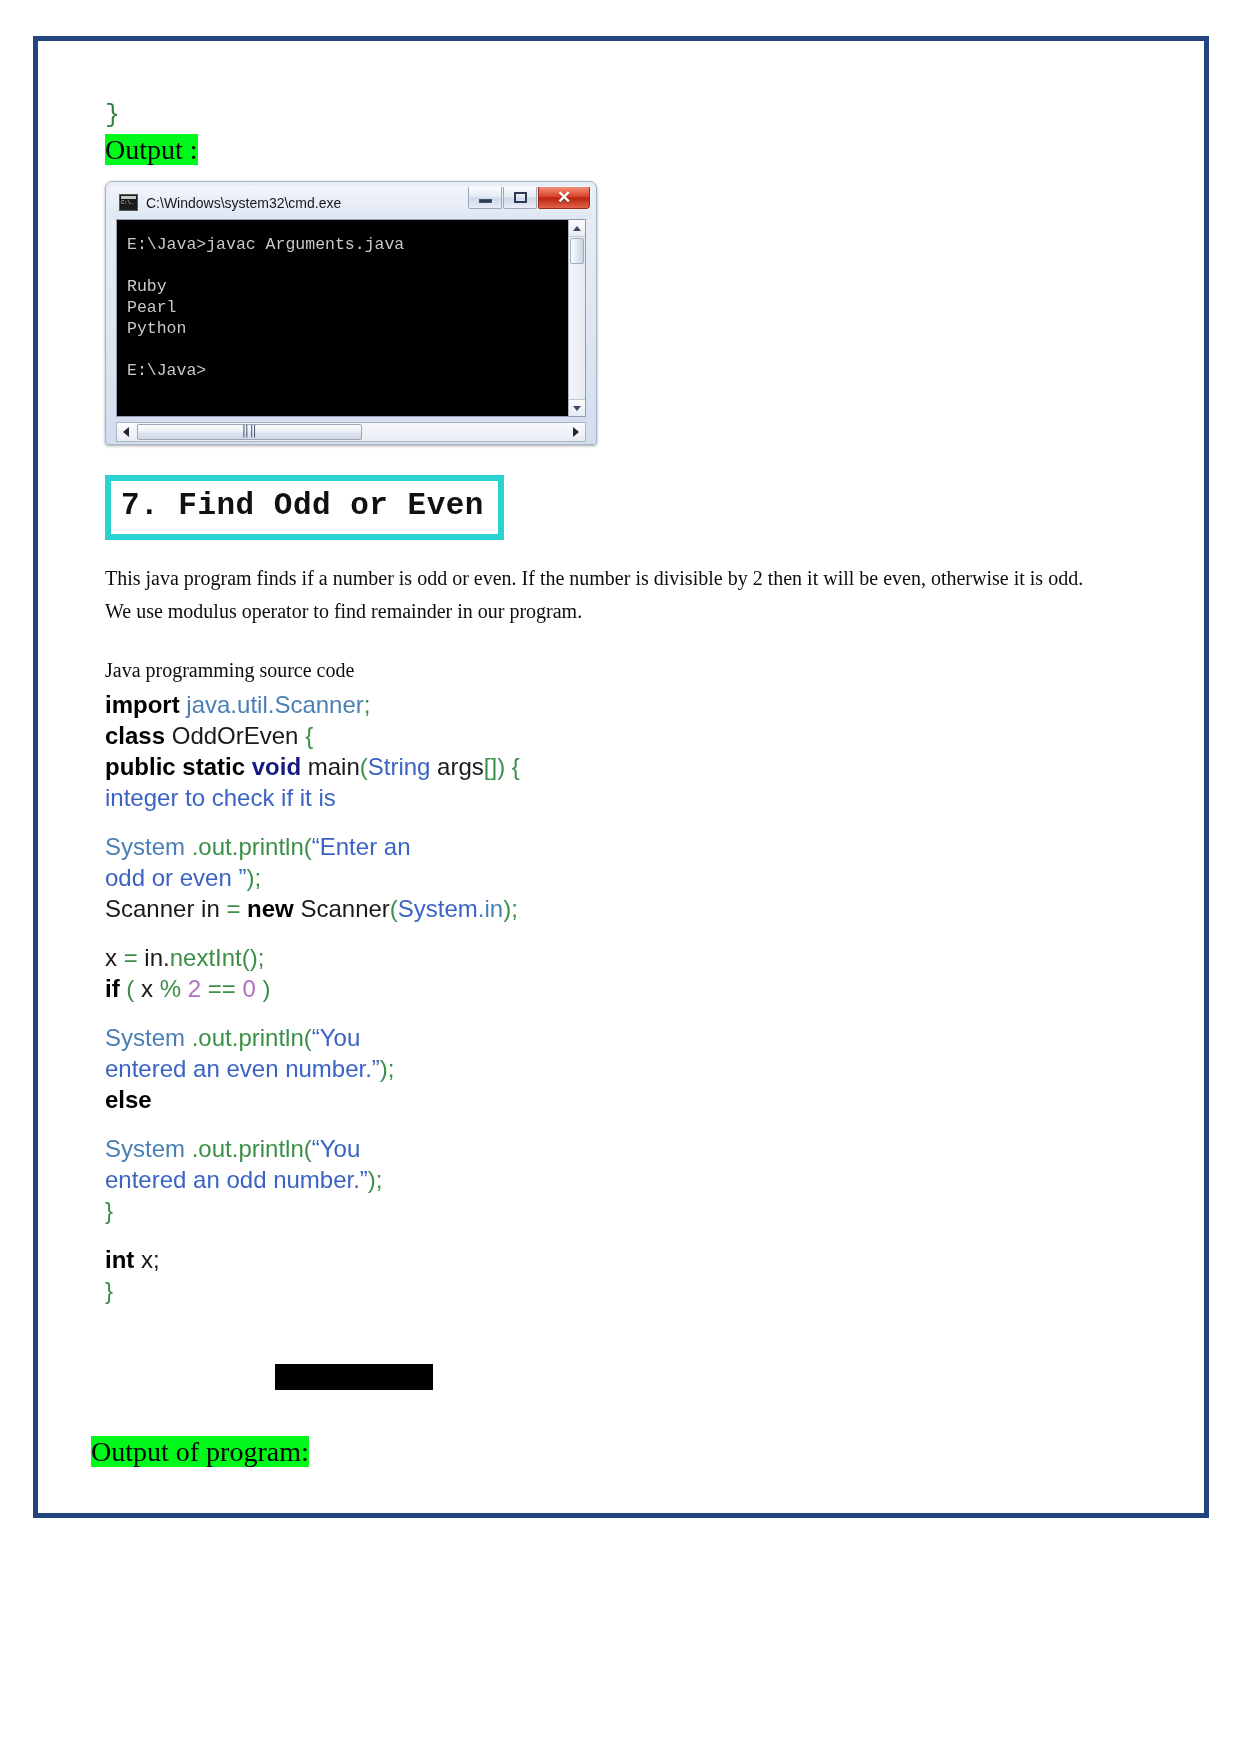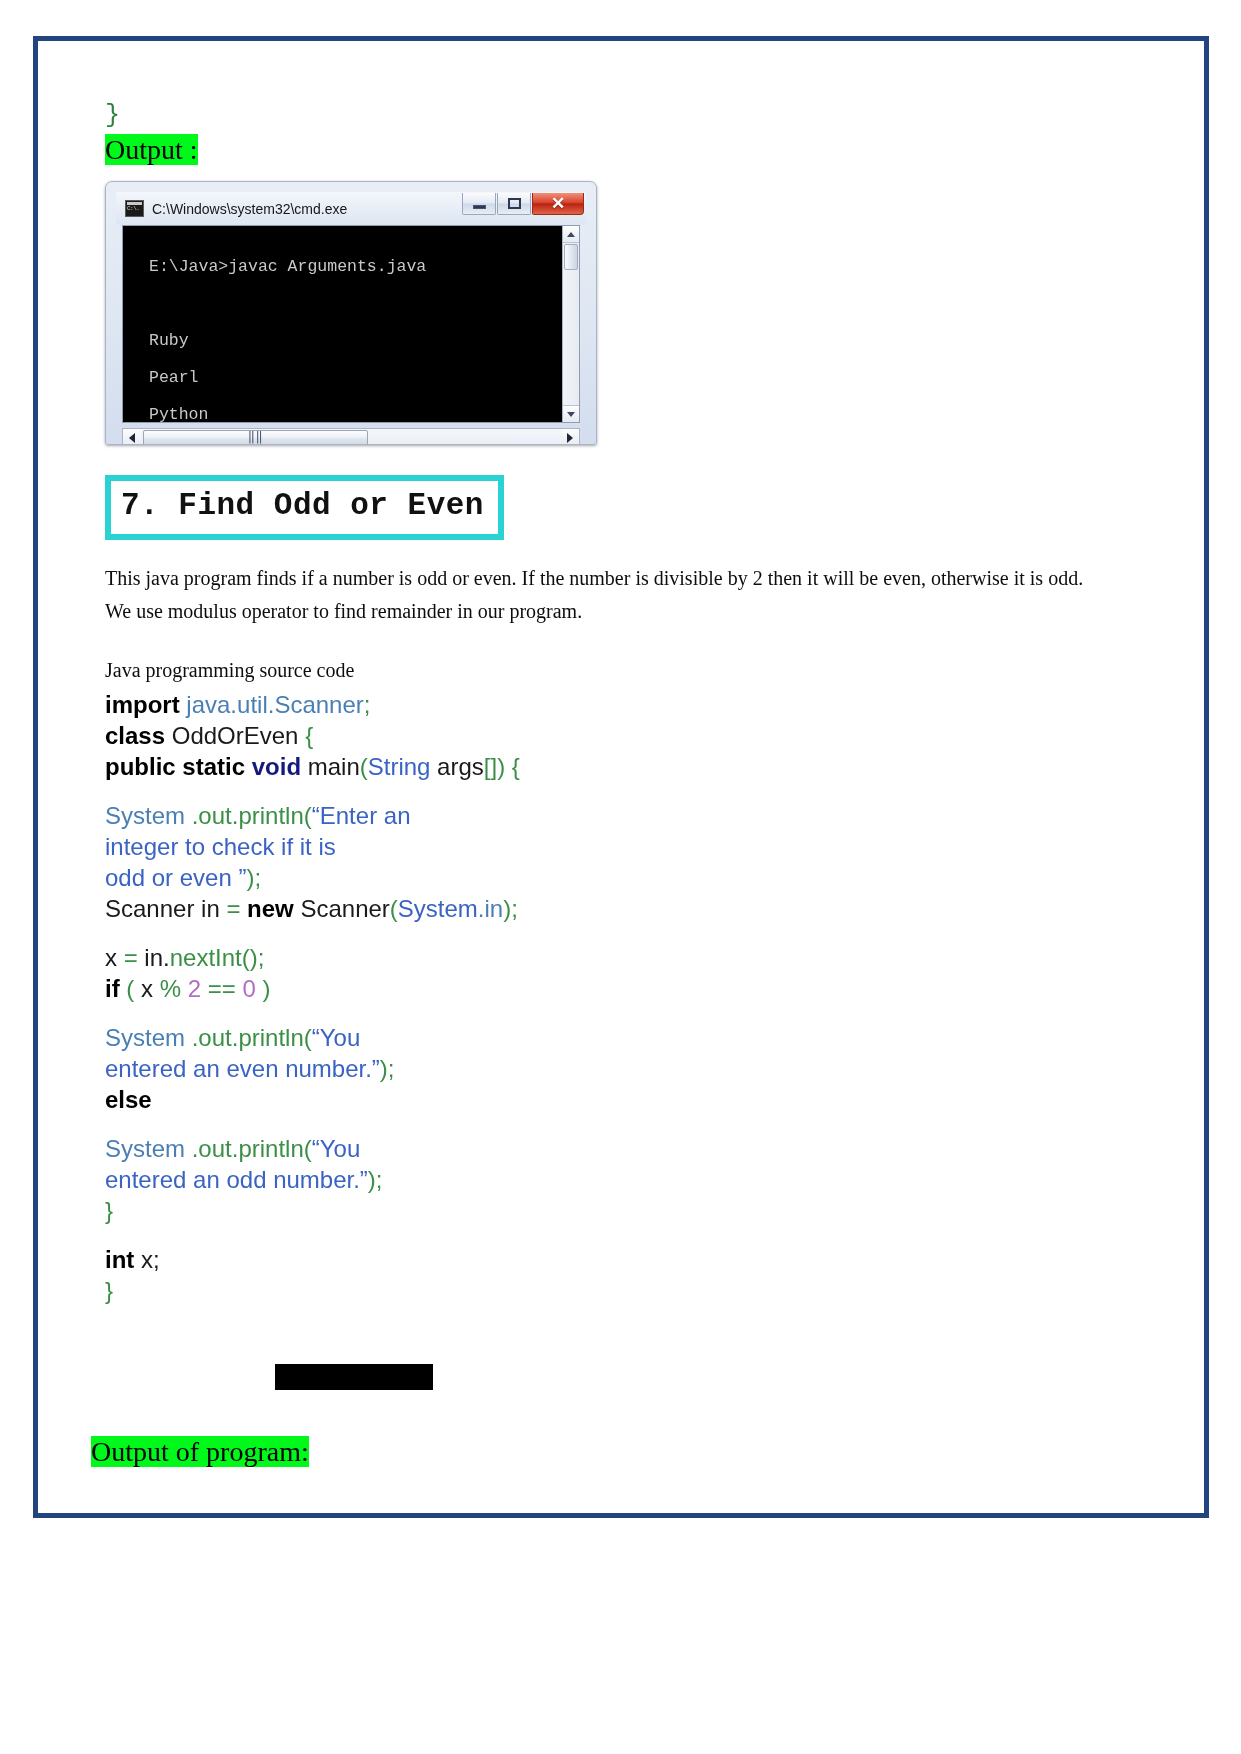--- a/index.html
+++ b/index.html
@@ -55,21 +55,21 @@
   #cmd-window {
     position: relative;
     width: 492px;
     height: 264px;
     margin-left: 0px;
     border-radius: 7px 7px 3px 3px;
     background: linear-gradient(180deg,#e9eef6 0%, #dfe7f2 50%, #d3ddee 100%);
     border: 1px solid #a8b4c8;
     box-shadow: 0 1px 3px rgba(0,0,0,0.35);
     box-sizing: border-box;
-    padding: 10px;
+    padding: 4px;
     overflow: hidden;
   }
   #cmd-titlebar {
     position: relative;
     height: 33px;
     display: flex;
     align-items: center;
     padding-left: 9px;
     background: linear-gradient(180deg,#f3f6fb 0%, #e7edf6 55%, #dde6f2 100%);
   }
@@ -155,21 +155,21 @@
     background: #000000;
     padding: 14px 0 0 10px;
     overflow: hidden;
   }
   .console-line {
     font-family: "Liberation Mono", monospace;
     font-size: 16.5px;
     line-height: 21px;
     color: #c9c9c9;
     white-space: pre;
-    margin: 16px;
+    margin: 0;
   }
   .console-line.blank { color: transparent; }
 
   #cmd-vscroll {
     flex: 0 0 17px;
     width: 17px;
     background: linear-gradient(90deg,#f2f4f8 0%, #e7ebf2 100%);
     border-left: 1px solid #aab4c4;
     position: relative;
     box-sizing: border-box;
@@ -376,22 +376,22 @@
     <p class="para">This java program finds if a number is odd or even. If the number is divisible by 2 then it will be even, otherwise it is odd. We use modulus operator to find remainder in our program.</p>
 
     
     <p class="para tight" style="margin-bottom:0;">Java programming source code</p>
 
     
     <div id="code-block">
         <div class="code-line"><span class="k-bold">import</span><span class="t-plain"> </span><span class="t-steel">java.util.Scanner</span><span class="t-green">;</span></div>
         <div class="code-line"><span class="k-bold">class</span><span class="t-plain"> OddOrEven </span><span class="t-green">{</span></div>
         <div class="code-line"><span class="k-bold">public static </span><span class="k-navy">void</span><span class="t-plain"> main</span><span class="t-green">(</span><span class="t-blue">String</span><span class="t-plain"> args</span><span class="t-green">[]) {</span></div>
+        <div class="code-line"><span class="t-blue">integer to check if it is</span></div>
         <div class="code-line gap"><span class="t-steel">System</span><span class="t-green"> .out.</span><span class="t-green">println</span><span class="t-green">(</span><span class="t-blue">“Enter an</span></div>
-        <div class="code-line"><span class="t-blue">integer to check if it is</span></div>
         <div class="code-line"><span class="t-blue">odd or even ”</span><span class="t-green">);</span></div>
         <div class="code-line"><span class="t-plain">Scanner in </span><span class="t-green">=</span><span class="t-plain"> </span><span class="k-bold">new</span><span class="t-plain"> Scanner</span><span class="t-green">(</span><span class="t-blue">System</span><span class="t-steel">.in</span><span class="t-green">);</span></div>
         <div class="code-line gap"><span class="t-plain">x </span><span class="t-green">=</span><span class="t-plain"> in.</span><span class="t-green">nextInt</span><span class="t-green">();</span></div>
         <div class="code-line"><span class="k-bold">if</span><span class="t-green"> ( </span><span class="t-plain">x </span><span class="t-green">%</span><span class="t-plain"> </span><span class="t-purple">2</span><span class="t-plain"> </span><span class="t-green">==</span><span class="t-plain"> </span><span class="t-purple">0</span><span class="t-green"> )</span></div>
         <div class="code-line gap"><span class="t-steel">System</span><span class="t-green"> .out.</span><span class="t-green">println</span><span class="t-green">(</span><span class="t-blue">“You</span></div>
         <div class="code-line"><span class="t-blue">entered an even number.”</span><span class="t-green">);</span></div>
         <div class="code-line"><span class="k-bold">else</span></div>
         <div class="code-line gap"><span class="t-steel">System</span><span class="t-green"> .out.</span><span class="t-green">println</span><span class="t-green">(</span><span class="t-blue">“You</span></div>
         <div class="code-line"><span class="t-blue">entered an odd number.”</span><span class="t-green">);</span></div>
         <div class="code-line"><span class="t-green">}</span></div>

